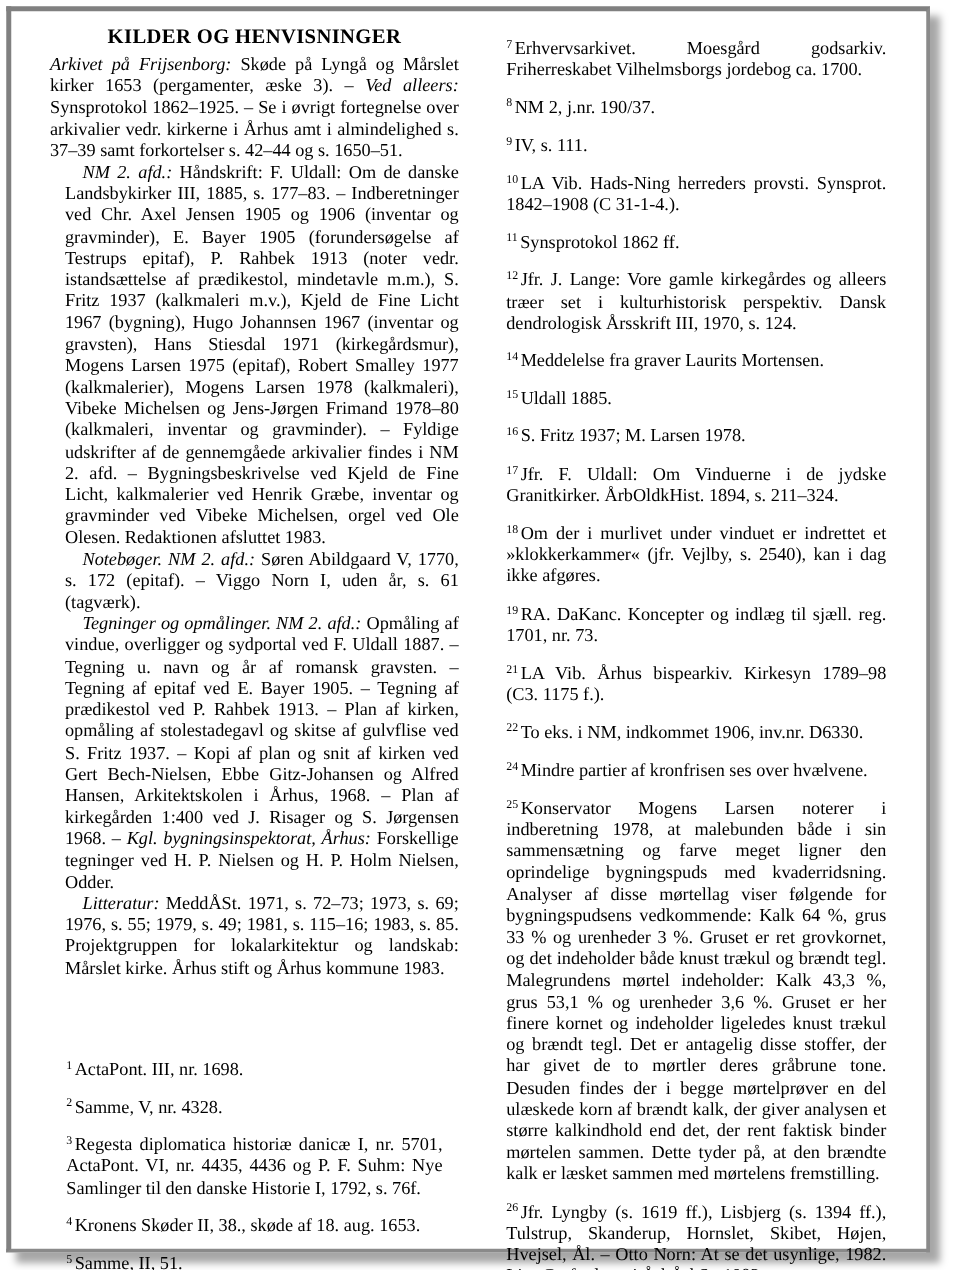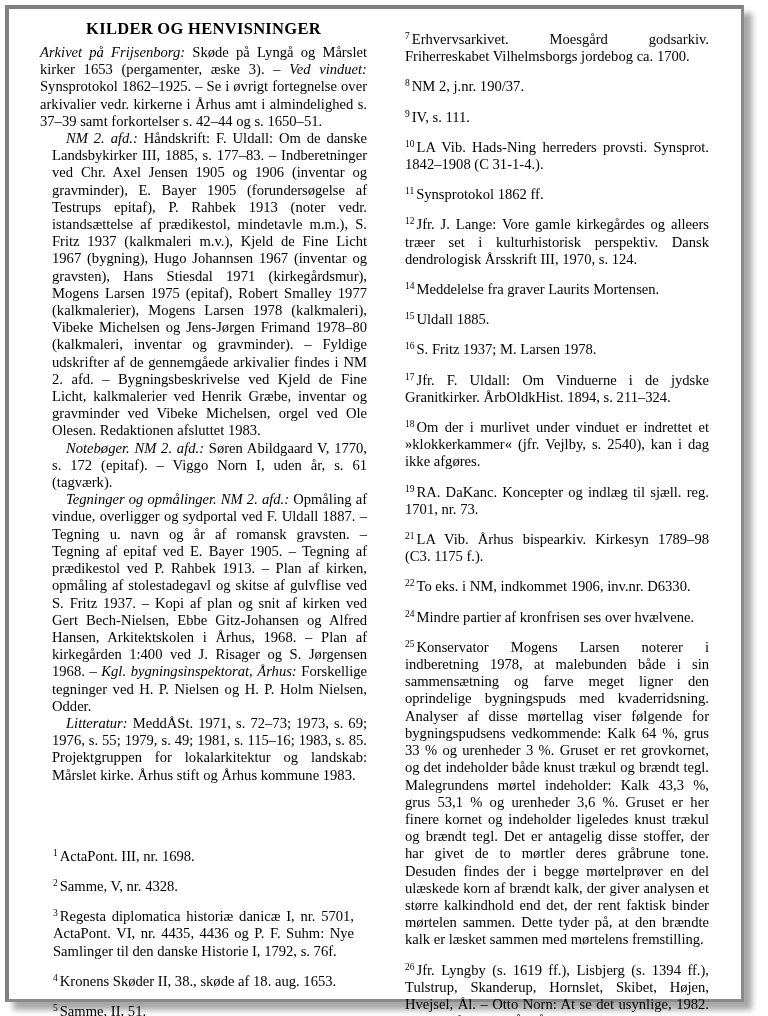--- a/index.html
+++ b/index.html
@@ -30,21 +30,21 @@
   .note { margin:13px; }
   .note sup { font-size:9.5px; vertical-align:5px; line-height:0; margin-right:2px; }
 </style>
 </head>
 <body>
 
 <div class="frame">
   <div class="col left">
     <h1 class="heading">KILDER OG HENVISNINGER</h1>
     <div id="sources">
-        <p class="para"><i>Arkivet på Frijsenborg:</i><span> Skøde på Lyngå og Mårslet kirker 1653 (pergamenter, æske 3). – </span><i>Ved vinduet:</i><span> Synsprotokol 1862–1925. – Se i øvrigt fortegnelse over arkivalier vedr. kirkerne i Århus amt i almindelighed s. 37–39 samt forkortelser s. 42–44 og s. 1650–51.</span></p>
+        <p class="para"><i>Arkivet på Frijsenborg:</i><span> Skøde på Lyngå og Mårslet kirker 1653 (pergamenter, æske 3). – </span><i>Ved alleers:</i><span> Synsprotokol 1862–1925. – Se i øvrigt fortegnelse over arkivalier vedr. kirkerne i Århus amt i almindelighed s. 37–39 samt forkortelser s. 42–44 og s. 1650–51.</span></p>
         <p class="para ind"><i>NM 2. afd.:</i><span> Håndskrift: F. Uldall: Om de danske Landsbykirker III, 1885, s. 177–83. – Indberetninger ved Chr. Axel Jensen 1905 og 1906 (inventar og gravminder), E. Bayer 1905 (forundersøgelse af Testrups epitaf), P. Rahbek 1913 (noter vedr. istandsættelse af prædikestol, mindetavle m.m.), S. Fritz 1937 (kalkmaleri m.v.), Kjeld de Fine Licht 1967 (bygning), Hugo Johannsen 1967 (inventar og gravsten), Hans Stiesdal 1971 (kirkegårdsmur), Mogens Larsen 1975 (epitaf), Robert Smalley 1977 (kalkmalerier), Mogens Larsen 1978 (kalkmaleri), Vibeke Michelsen og Jens-Jørgen Frimand 1978–80 (kalkmaleri, inventar og gravminder). – Fyldige udskrifter af de gennemgåede arkivalier findes i NM 2. afd. – Bygningsbeskrivelse ved Kjeld de Fine Licht, kalkmalerier ved Henrik Græbe, inventar og gravminder ved Vibeke Michelsen, orgel ved Ole Olesen. Redaktionen afsluttet 1983.</span></p>
         <p class="para ind"><i>Notebøger. NM 2. afd.:</i><span> Søren Abildgaard V, 1770, s. 172 (epitaf). – Viggo Norn I, uden år, s. 61 (tagværk).</span></p>
         <p class="para ind"><i>Tegninger og opmålinger. NM 2. afd.:</i><span> Opmåling af vindue, overligger og sydportal ved F. Uldall 1887. – Tegning u. navn og år af romansk gravsten. – Tegning af epitaf ved E. Bayer 1905. – Tegning af prædikestol ved P. Rahbek 1913. – Plan af kirken, opmåling af stolestadegavl og skitse af gulvflise ved S. Fritz 1937. – Kopi af plan og snit af kirken ved Gert Bech-Nielsen, Ebbe Gitz-Johansen og Alfred Hansen, Arkitektskolen i Århus, 1968. – Plan af kirkegården 1:400 ved J. Risager og S. Jørgensen 1968. – </span><i>Kgl. bygningsinspektorat, Århus:</i><span> Forskellige tegninger ved H. P. Nielsen og H. P. Holm Nielsen, Odder.</span></p>
         <p class="para ind"><i>Litteratur:</i><span> MeddÅSt. 1971, s. 72–73; 1973, s. 69; 1976, s. 55; 1979, s. 49; 1981, s. 115–16; 1983, s. 85. Projektgruppen for lokalarkitektur og landskab: Mårslet kirke. Århus stift og Århus kommune 1983.</span></p>
       </div>
     <div class="notes-gap"></div>
     <div id="notes-left">
         <p class="note"><sup>1</sup><span>ActaPont. III, nr. 1698.</span></p>
         <p class="note"><sup>2</sup><span>Samme, V, nr. 4328.</span></p>
         <p class="note"><sup>3</sup><span>Regesta diplomatica historiæ danicæ I, nr. 5701, ActaPont. VI, nr. 4435, 4436 og P. F. Suhm: Nye Samlinger til den danske Historie I, 1792, s. 76f.</span></p>

